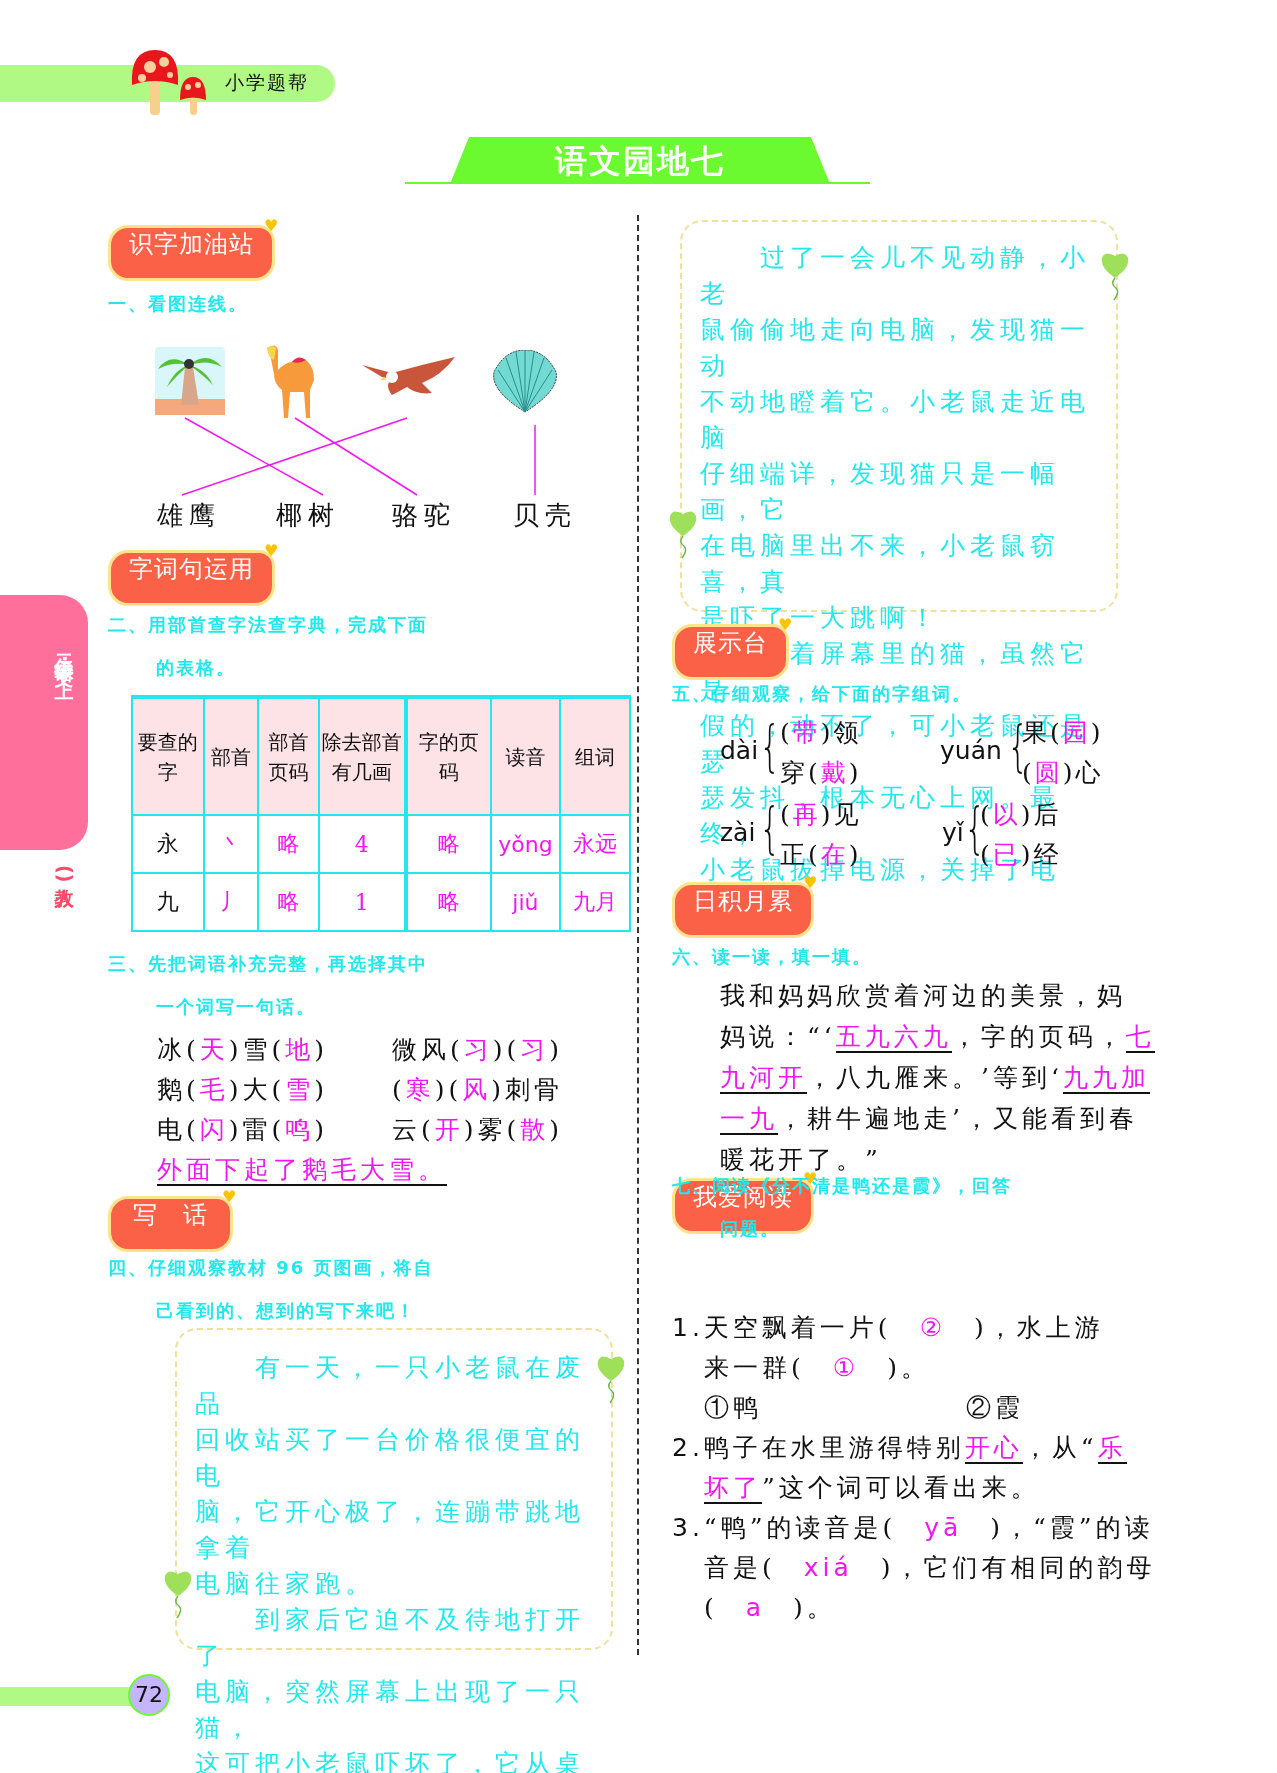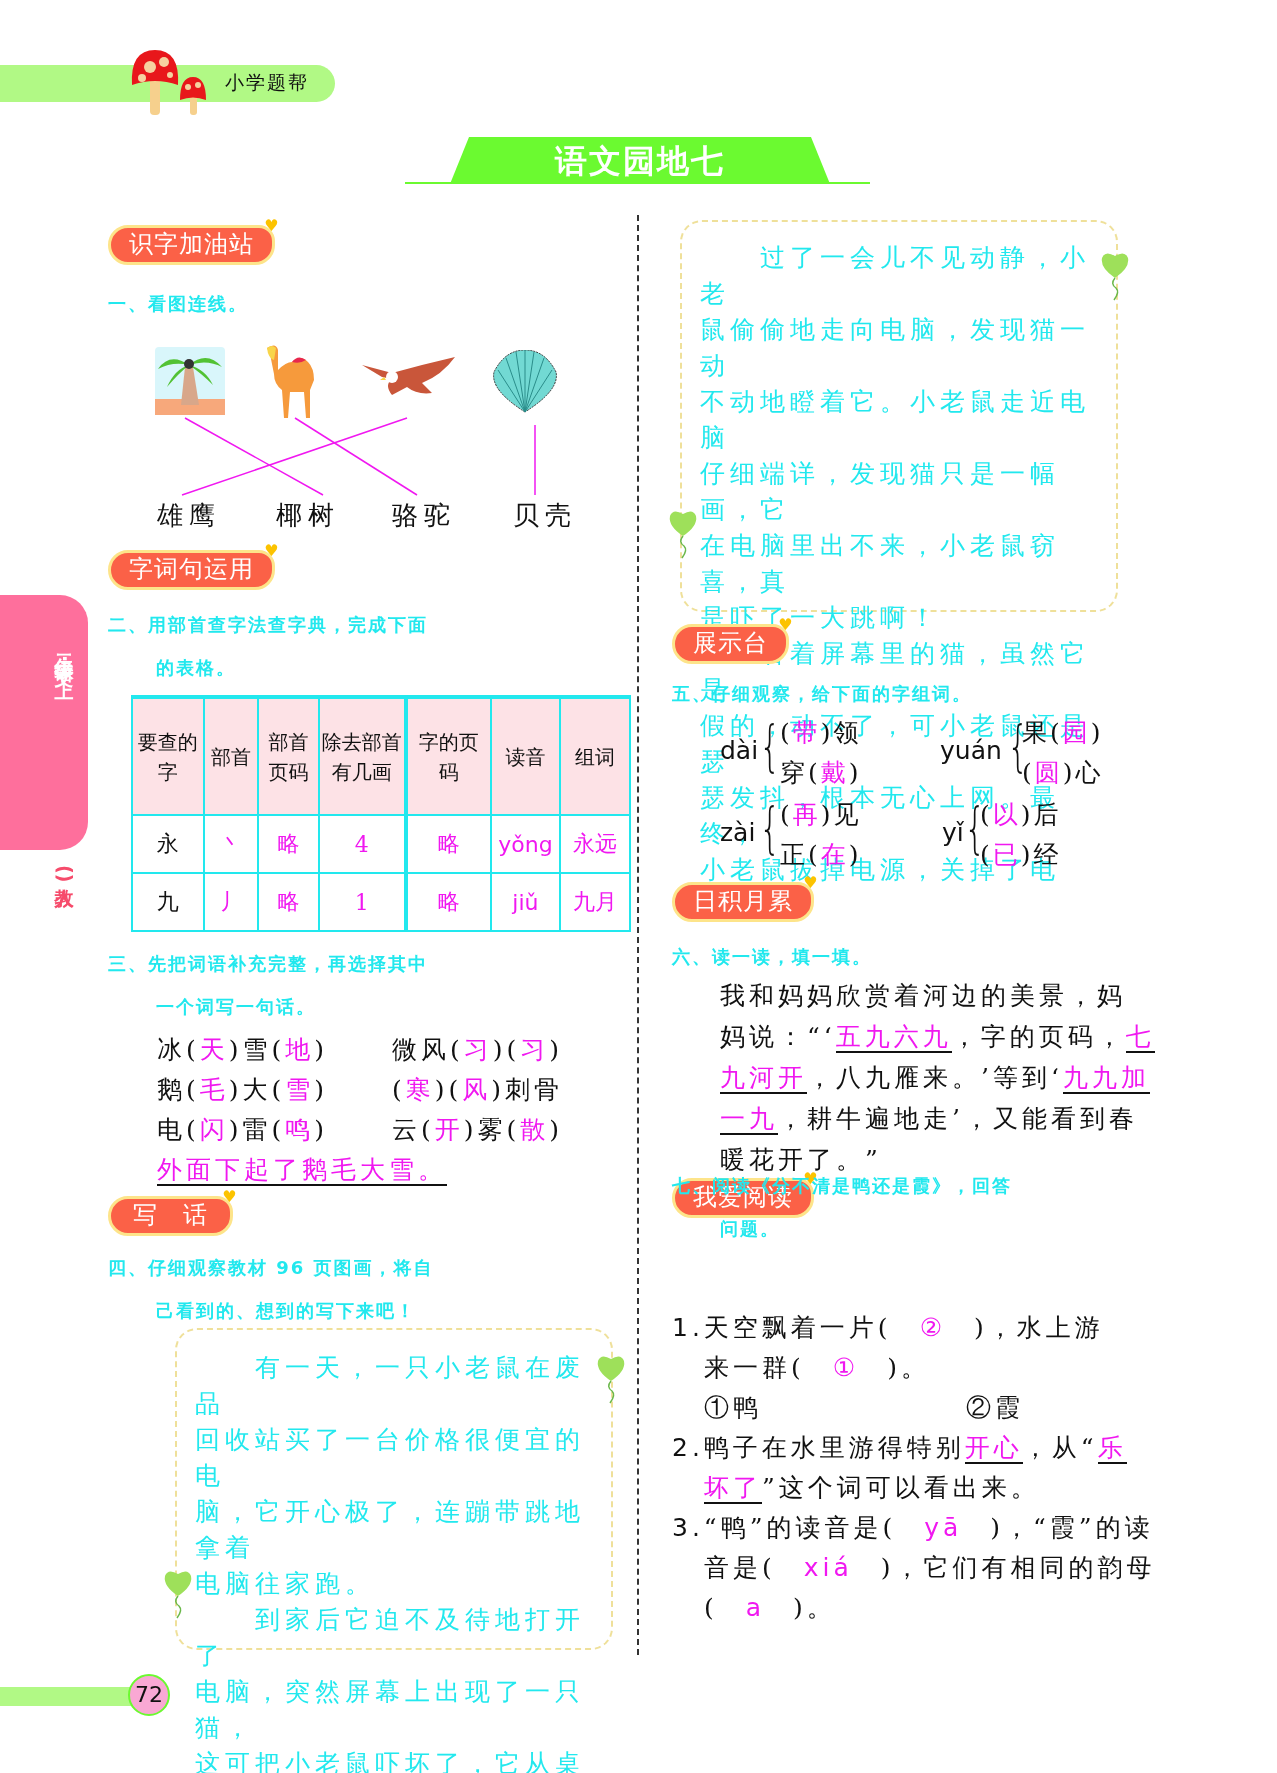--- a/index.html
+++ b/index.html
@@ -22,23 +22,23 @@
   .side-tab { left: 0; top: 595px; width: 88px; height: 255px; background: #fe6f9c; border-radius: 0 28px 28px 0; }
   .side-text { left: 54px; top: 640px; width: 24px; font-family: "DejaVu Sans", sans-serif; font-weight: bold; font-size: 19px;
                color: #fff; writing-mode: vertical-rl; letter-spacing: 3px; }
   .side-sub { left: 54px; top: 865px; width: 24px; font-family: "DejaVu Sans", sans-serif; font-weight: bold; font-size: 19px;
               color: #f64b6b; writing-mode: vertical-rl; }
 
   
   .divider { left: 637px; top: 215px; width: 0; height: 1440px; border-left: 2px dashed #333; }
 
   
-  .tag { position: absolute; height: 40px; padding: 0 18px; background: #fb6147; border: 3px solid #fde48a;
+  .tag { position: absolute; height: 56px; padding: 0 18px; background: #fb6147; border: 3px solid #fde48a;
          border-radius: 20px 16px 20px 20px; color: #fff; font-family: "DejaVu Sans", sans-serif; font-size: 24px;
-         line-height: 33px; letter-spacing: 1px; text-align: center; }
+         line-height: 33px; letter-spacing: 1px; }
   .tag .heart { position: absolute; right: -8px; top: -10px; width: 16px; height: 16px; color: #fcc300; font-size: 16px; line-height: 16px; }
 
   
   .qh { position: absolute; color: #22e8ee; font-family: "DejaVu Sans", sans-serif; font-weight: bold; font-size: 18px; line-height: 43px; letter-spacing: 2px; }
   .qh .indent { padding-left: 48px; display: block; }
 
   .body-text { position: absolute; font-size: 25px; line-height: 40px; letter-spacing: 4px; color: #111; }
   .ans { color: #f018f0; }
   .ul { border-bottom: 2px solid #111; }
 
@@ -57,21 +57,21 @@
   table.dict .sans { font-family: "DejaVu Sans", sans-serif; }
   table.dict .thick { border-left: 4px solid #22e8ee; }
 
   
   .note { position: absolute; border: 2px dashed #efe09a; border-radius: 22px; background: #fff; }
   .note-text { position: absolute; color: #22e8ee; font-size: 25px; line-height: 36px; letter-spacing: 5px; }
   .balloon { position: absolute; width: 30px; height: 52px; }
 
   
   .bottom-bar { left: 0; top: 1687px; width: 135px; height: 19px; background: #b1f985; }
-  .page-num { left: 128px; top: 1674px; width: 42px; height: 42px; border: 2px solid #6bfa30; border-radius: 50%; background: #f9a8d4;
+  .page-num { left: 128px; top: 1674px; width: 42px; height: 42px; border: 2px solid #6bfa30; border-radius: 50%; background: #c4b5fd;
               font-family: "DejaVu Sans", sans-serif; font-size: 22px; text-align: center; line-height: 38px; color: #111; }
 
   
   .pinyin { position: absolute; font-family: "DejaVu Sans", sans-serif; font-size: 25px; color: #111; }
   .brace { position: absolute; font-size: 56px; font-weight: 100; color: #111; line-height: 1; font-family: "DejaVu Sans", sans-serif; transform: scaleX(0.6); }
   .grp-line { position: absolute; font-size: 25px; letter-spacing: 3px; }
 </style>
 </head>
 <body>
 

